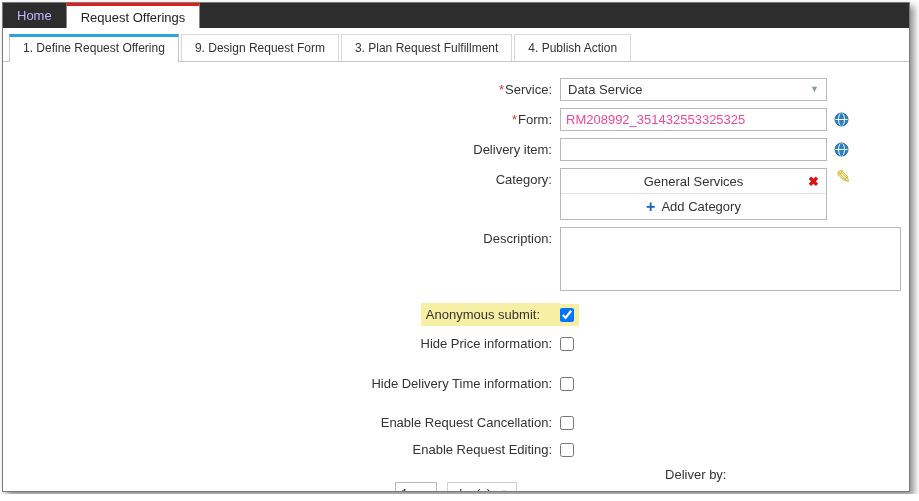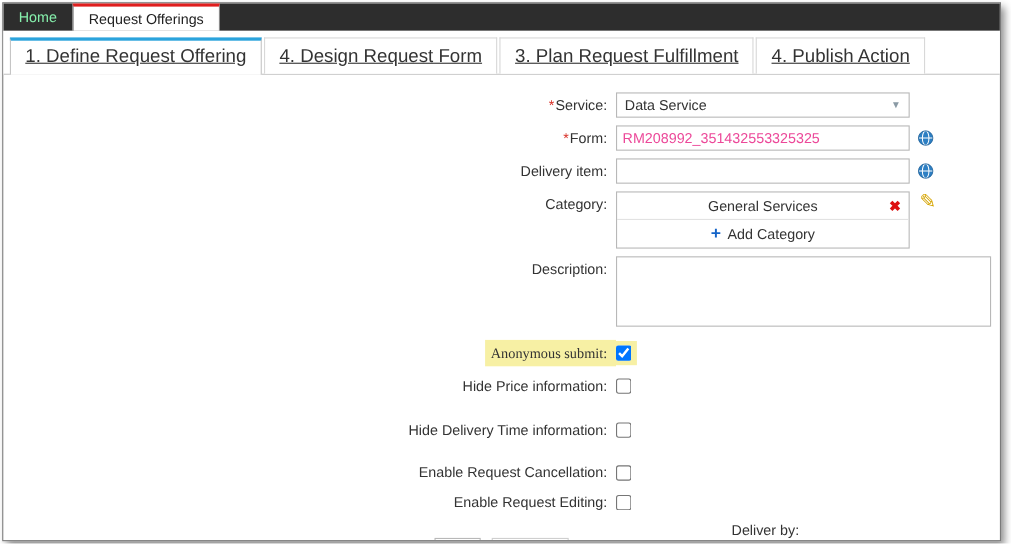--- a/index.html
+++ b/index.html
@@ -11,35 +11,35 @@
     margin: 2px;
     border: 1px solid #7a7a7a;
     box-shadow: 4px 4px 7px rgba(0,0,0,0.45);
     background: #fff;
     overflow: hidden;
   }
 
   
   .topbar { height:25px; background:#2d2d2d; display:flex; align-items:stretch; }
   .top-tab {
-    color:#86efac; font-size:13px; padding:0 14px;
+    color:#c4b5fd; font-size:13px; padding:0 14px;
     display:flex; align-items:center; cursor:pointer; white-space:nowrap;
   }
   .top-tab.active {
     background:#fff; color:#222;
     border-top:3px solid #e01e1e;
     border-left:1px solid #8a8a8a; border-right:1px solid #8a8a8a;
   }
 
   
   .wizard-tabs { display:flex; padding:6px 0 0 6px; border-bottom:1px solid #c5c5c5; background:#fff; }
   .wtab {
-    font-size:17px; color:#333; padding:6px 13px 6px 13px;
+    font-size:12px; color:#333; padding:6px 13px 6px 13px;
     border:1px solid #d8d8d8; border-bottom:none; margin-right:2px;
-    cursor:pointer; white-space:nowrap; background:#fff;text-decoration:underline;
+    cursor:pointer; white-space:nowrap; background:#fff;
   }
   .wtab.active {
     border-color:#c5c5c5;
     border-top:3px solid #2aa3dc;
     padding-top:4px;
     margin-bottom:-1px;
     position:relative; z-index:2;
   }
 
   
@@ -76,21 +76,21 @@
   .pencil-icon { margin-left:9px; color:#d5a400; font-size:18px; cursor:pointer; line-height:1; }
 
   .textarea {
     width:341px; height:64px; border:1px solid #b8b8b8;
     resize:none; font:inherit; padding:3px 5px; color:#333;
   }
 
   .checkbox { width:14px; height:14px; margin:0; cursor:pointer; }
   .hl-label { background:#f7f0a4; padding:4px 8px 4px 5px; }
   .hl-ctrl  { background:#f7f0a4; padding:4px 5px 4px 0; display:flex; align-items:center; }
-  .row .lbl.hl-label { padding-right:8px;font-family:Liberation Serif, serif; }
+  .row .lbl.hl-label { padding-right:20px; }
 
   .small-input {
     width:42px; height:23px; border:1px solid #b8b8b8;
     padding:0 5px; font:inherit; color:#333;
   }
   .unit-dd {
     width:70px; height:23px; border:1px solid #cfcfcf; background:#fff;
     display:flex; align-items:center; justify-content:space-between;
     padding:0 7px; margin-left:10px; cursor:pointer;
   }
@@ -100,21 +100,21 @@
 
 <div class="window">
 
   <div class="topbar">
     <div class="top-tab">Home</div>
     <div class="top-tab active">Request Offerings</div>
   </div>
 
   <div class="wizard-tabs">
     <div class="wtab active">1. Define Request Offering</div>
-    <div class="wtab">4. Design Request Form</div>
+    <div class="wtab">9. Design Request Form</div>
     <div class="wtab">3. Plan Request Fulfillment</div>
     <div class="wtab">4. Publish Action</div>
   </div>
 
   <div class="form">
 
     <div class="row">
       <div class="label-cell">
         <span class="lbl"><em class="req">*</em><span>Service:</span></span>
       </div>

